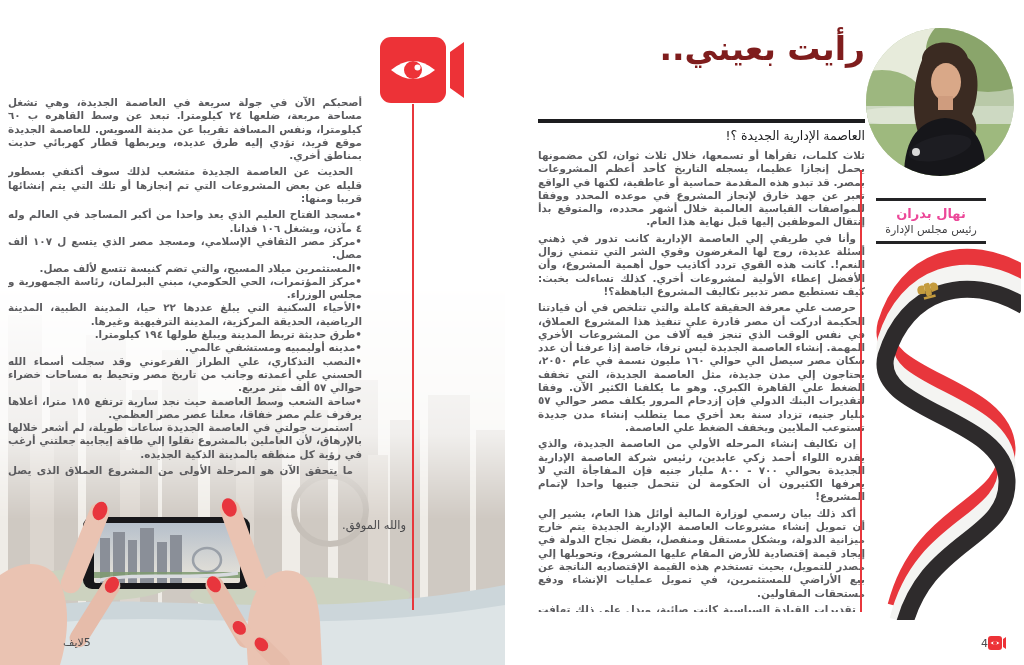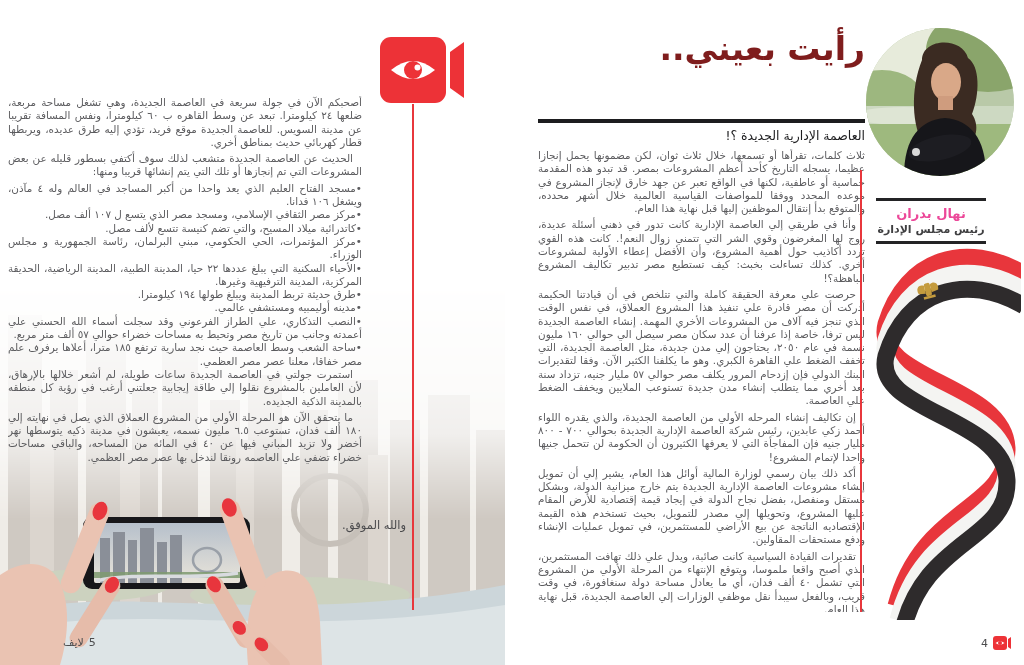--- a/index.html
+++ b/index.html
@@ -1,36 +1,36 @@
 <!DOCTYPE html>
 <html><head>
 <meta charset="utf-8">
 <style>
   html,body{margin:0;padding:0;background:#e9e9e9;}
   .spread{position:relative;width:1024px;height:665px;background:#ffffff;overflow:hidden;
           font-family:"DejaVu Sans","Liberation Sans",sans-serif;margin:0 auto;}
-  .body-text{direction:rtl;text-align:justify;font-size:10.4px;line-height:13.3px;color:#5b5b5e;}
+  .body-text{direction:rtl;text-align:justify;font-size:10.4px;line-height:13.3px;color:#5b5b5e;font-weight:bold;}
   .body-text p{margin:0 0 3px 0;}
   .body-text p.ind{text-indent:9px;}
   .body-text p.bullet{margin:0;}
   .redline{position:absolute;background:#e8373c;width:2.5px;}
   .black-rule{background:#232325;height:3px;width:100%;}
   
   .title{position:absolute;top:28px;right:159px;width:327px;direction:rtl;text-align:right;
          color:#7f1d1d;font-weight:bold;font-size:33px;line-height:41px;letter-spacing:-0.5px;}
   .title-rule{position:absolute;top:119px;right:159px;width:327px;height:4px;background:#1d1d1f;}
   .section-heading{position:absolute;top:128px;right:159px;width:327px;direction:rtl;text-align:right;
          font-weight:normal;font-size:12.5px;color:#1d1d1f;}
   .right-body{position:absolute;top:149px;right:159px;width:327px;height:463px;overflow:hidden;}
   .portrait{position:absolute;left:866px;top:28px;width:148px;height:148px;border-radius:50%;overflow:hidden;}
   .author-block{position:absolute;left:876px;top:198px;width:110px;text-align:center;}
   .author-name{color:#ec4899;font-weight:bold;font-size:13px;margin:5px 0 2px 0;direction:rtl;}
-  .author-role{color:#3f3f41;font-size:11px;margin:0 0 5px 0;direction:rtl;font-weight:bold;}
+  .author-role{color:#3f3f41;font-size:11px;margin:0 0 5px 0;direction:rtl;}
   .flag{position:absolute;left:866px;top:248px;width:155px;height:372px;overflow:hidden;}
-  .footer{position:absolute;top:636px;font-size:11px;color:#4c4c4e;display:flex;align-items:center;gap:5px;direction:ltr;}
+  .footer{position:absolute;top:636px;font-size:11px;color:#4c4c4e;display:flex;align-items:center;direction:ltr;}
   .footer-right{left:981px;}
   .footer-left{left:63px;}
   
   .camera-logo{position:absolute;left:380px;top:36px;width:84px;height:68px;}
   .left-body{position:absolute;top:96px;right:662px;width:354px;height:380px;overflow:hidden;}
   .closing{position:absolute;top:518px;right:618px;direction:rtl;font-size:11.5px;color:#4b4b4d;}
   .scene{position:absolute;left:0;top:280px;width:505px;height:385px;}
 </style>
 </head>
 <body>
@@ -141,21 +141,21 @@
       <polygon points="70,16 84,6 84,62 70,52" fill="#ed3237"></polygon>
     </svg>
 
     <div class="redline" style="left:411.5px;top:104px;height:506px;"></div>
 
     <div class="left-body body-text">
       <p>أصحبكم الآن في جولة سريعة في العاصمة الجديدة، وهي تشغل مساحة مربعة، ضلعها ٢٤ كيلومترا. تبعد عن وسط القاهره ب ٦٠ كيلومترا، ونفس المسافة تقريبا عن مدينة السويس. للعاصمة الجديدة موقع فريد، تؤدي إليه طرق عديده، ويربطها قطار كهربائي حديث بمناطق أخري.</p>
       <p class="ind">الحديث عن العاصمة الجديدة متشعب لذلك سوف أكتفي بسطور قليله عن بعض المشروعات التي تم إنجازها أو تلك التي يتم إنشائها قريبا ومنها:</p>
       <p class="bullet">•مسجد الفتاح العليم الذي يعد واحدا من أكبر المساجد في العالم وله ٤ مآذن، ويشغل ١٠٦ فدانا.</p>
       <p class="bullet">•مركز مصر الثقافي الإسلامي، ومسجد مصر الذي يتسع ل ١٠٧ ألف مصل.</p>
-      <p class="bullet">•كاتدرائية ميلاد المسيح، والتي تضم كنيسة تتسع لألف مصل.</p>
+      <p class="bullet">•المستثمرين ميلاد المسيح، والتي تضم كنيسة تتسع لألف مصل.</p>
       <p class="bullet">•مركز المؤتمرات، الحي الحكومي، مبني البرلمان، رئاسة الجمهورية و مجلس الوزراء.</p>
       <p class="bullet">•الأحياء السكنية التي يبلغ عددها ٢٢ حيا، المدينة الطبية، المدينة الرياضية، الحديقة المركزية، المدينة الترفيهية وغيرها.</p>
       <p class="bullet">•طرق حديثة تربط المدينة ويبلغ طولها ١٩٤ كيلومترا.</p>
       <p class="bullet">•مدينه أوليمبيه ومستشفي عالمي.</p>
       <p class="bullet">•النصب التذكاري، علي الطراز الفرعوني وقد سجلت أسماء الله الحسني علي أعمدته وجانب من تاريخ مصر وتحيط به مساحات خضراء حوالي ٥٧ ألف متر مربع.</p>
       <p class="bullet">•ساحة الشعب وسط العاصمة حيث نجد سارية ترتفع ١٨٥ مترا، أعلاها يرفرف علم مصر خفاقا، معلنا عصر مصر العظمي.</p>
       <p class="ind">استمرت جولتي في العاصمة الجديدة ساعات طويلة، لم أشعر خلالها بالإرهاق، لأن العاملين بالمشروع نقلوا إلي طاقة إيجابية جعلتني أرغب في رؤية كل منطقه بالمدينة الذكية الجديده.</p>
       <p class="ind">ما يتحقق الآن هو المرحلة الأولي من المشروع العملاق الذي يصل في نهايته إلي ١٨٠ ألف فدان، تستوعب ٦.٥ مليون نسمه، يعيشون في مدينة ذكيه يتوسطها نهر أخضر ولا تزيد المباني فيها عن ٤٠ في المائه من المساحه، والباقي مساحات خضراء تضفي علي العاصمه رونقا لندخل بها عصر مصر العظمي.</p>
     </div>
 

